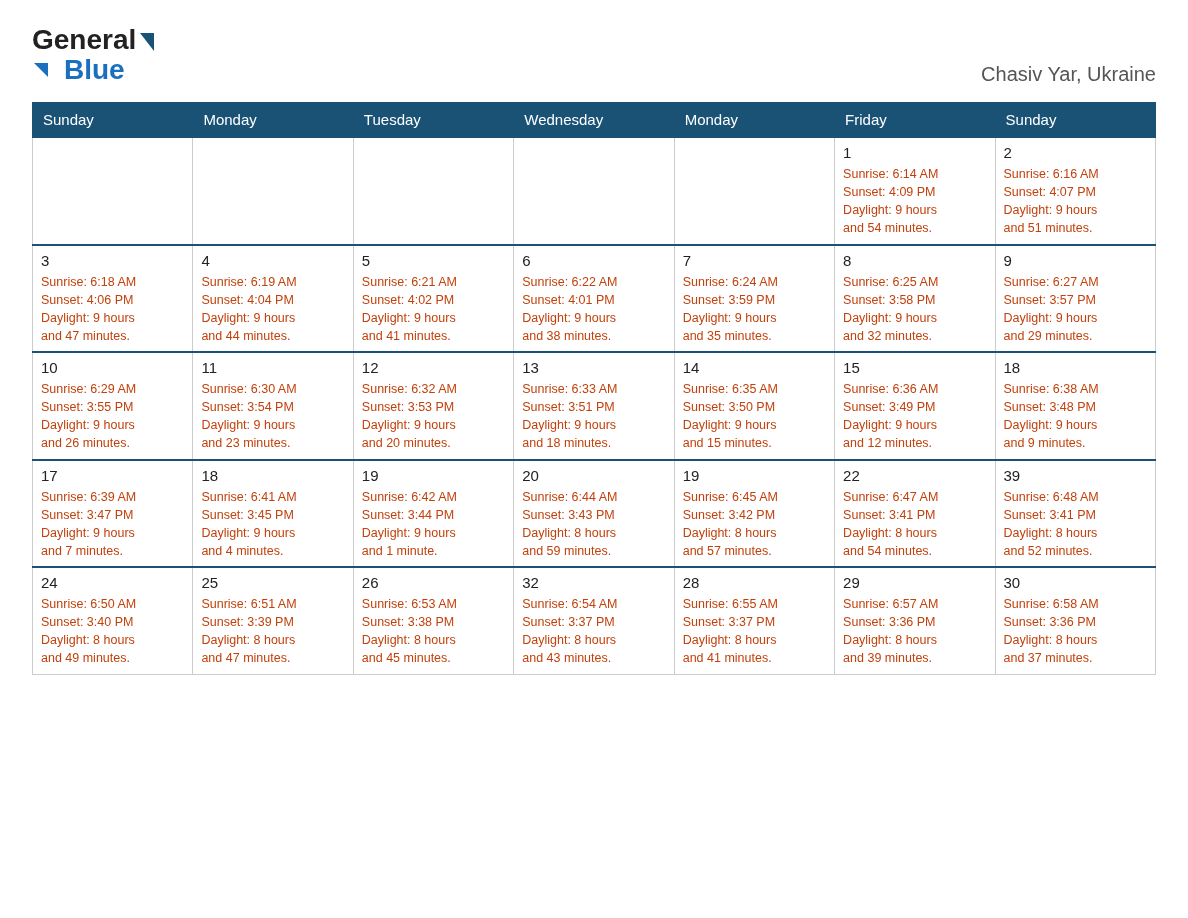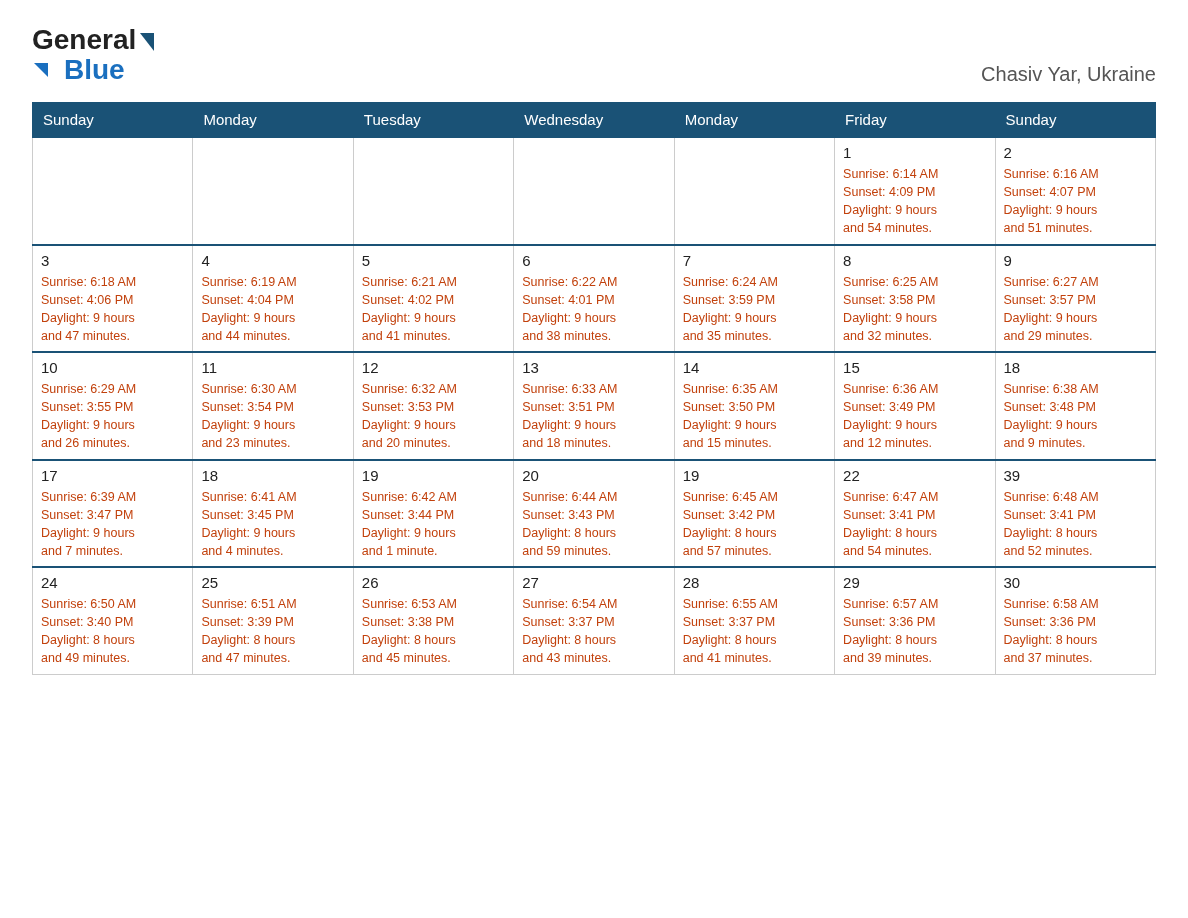--- a/index.html
+++ b/index.html
@@ -246,21 +246,21 @@
         </td>
         <td>
           <span class="day-num">25</span>
           <div class="day-info">Sunrise: 6:51 AM<br>Sunset: 3:39 PM<br>Daylight: 8 hours<br>and 47 minutes.</div>
         </td>
         <td>
           <span class="day-num">26</span>
           <div class="day-info">Sunrise: 6:53 AM<br>Sunset: 3:38 PM<br>Daylight: 8 hours<br>and 45 minutes.</div>
         </td>
         <td>
-          <span class="day-num">27</span>
+          <span class="day-num">32</span>
           <div class="day-info">Sunrise: 6:54 AM<br>Sunset: 3:37 PM<br>Daylight: 8 hours<br>and 43 minutes.</div>
         </td>
         <td>
           <span class="day-num">28</span>
           <div class="day-info">Sunrise: 6:55 AM<br>Sunset: 3:37 PM<br>Daylight: 8 hours<br>and 41 minutes.</div>
         </td>
         <td>
           <span class="day-num">29</span>
           <div class="day-info">Sunrise: 6:57 AM<br>Sunset: 3:36 PM<br>Daylight: 8 hours<br>and 39 minutes.</div>
         </td>

